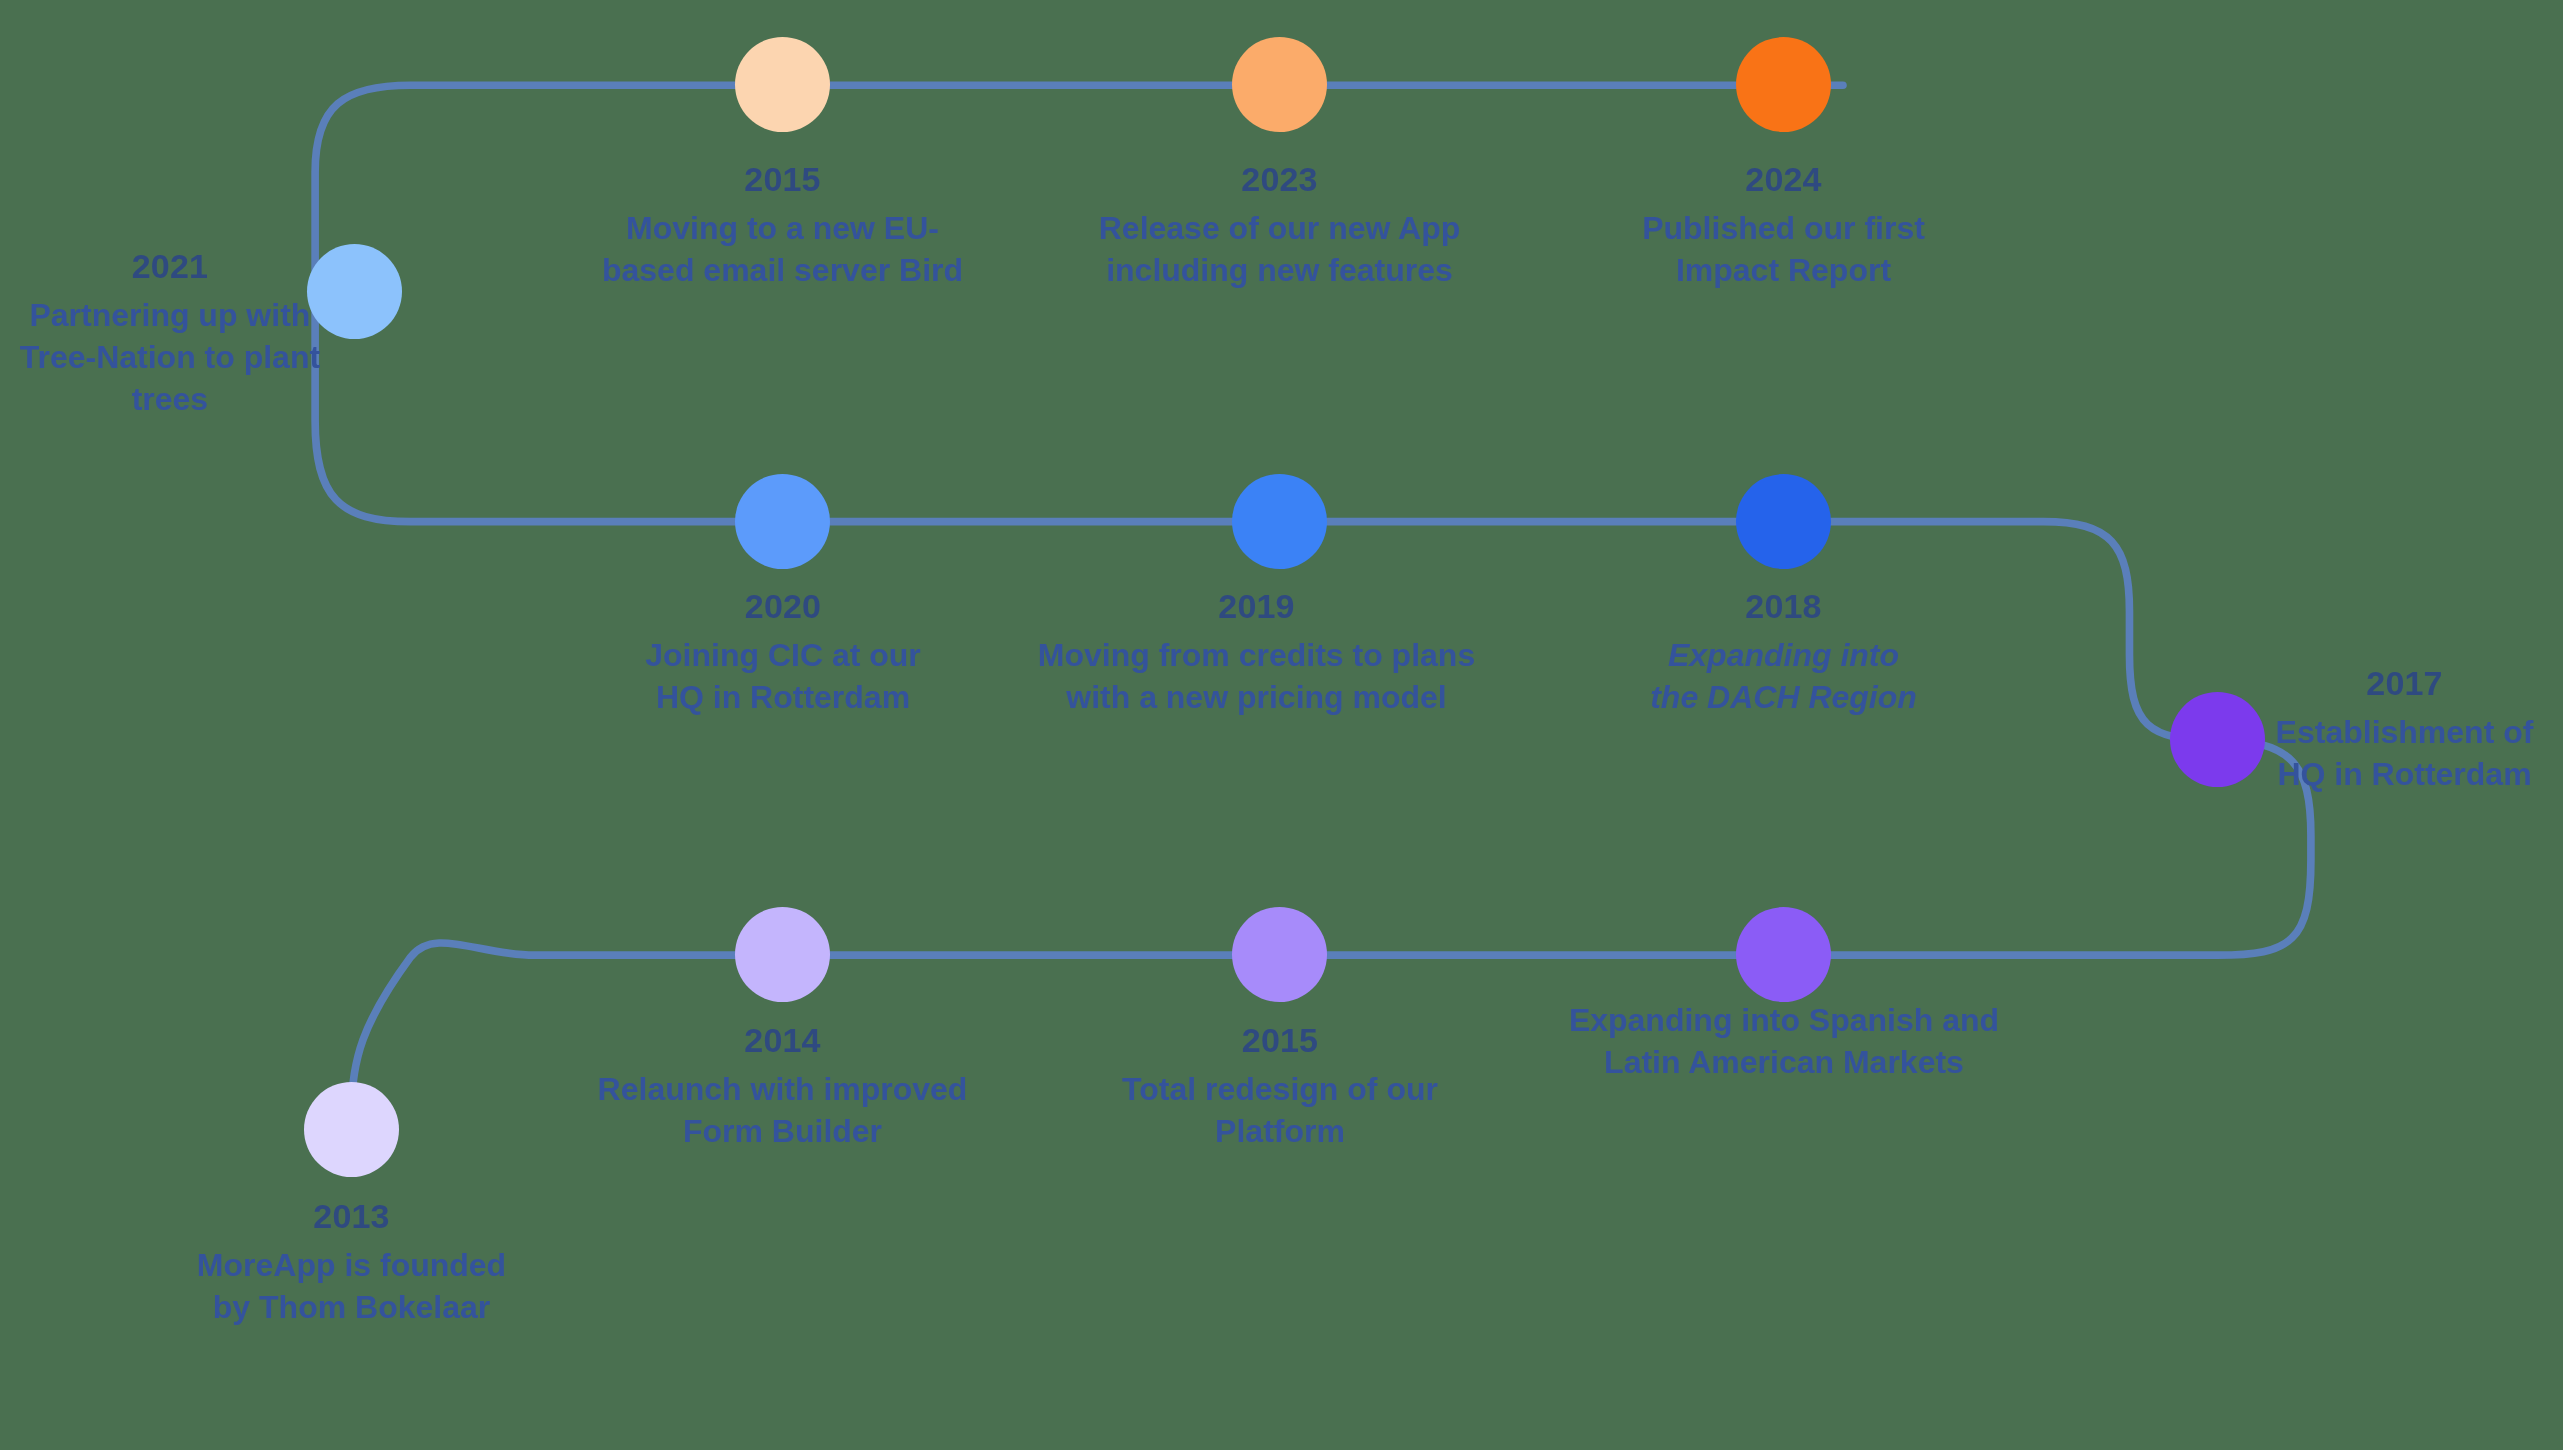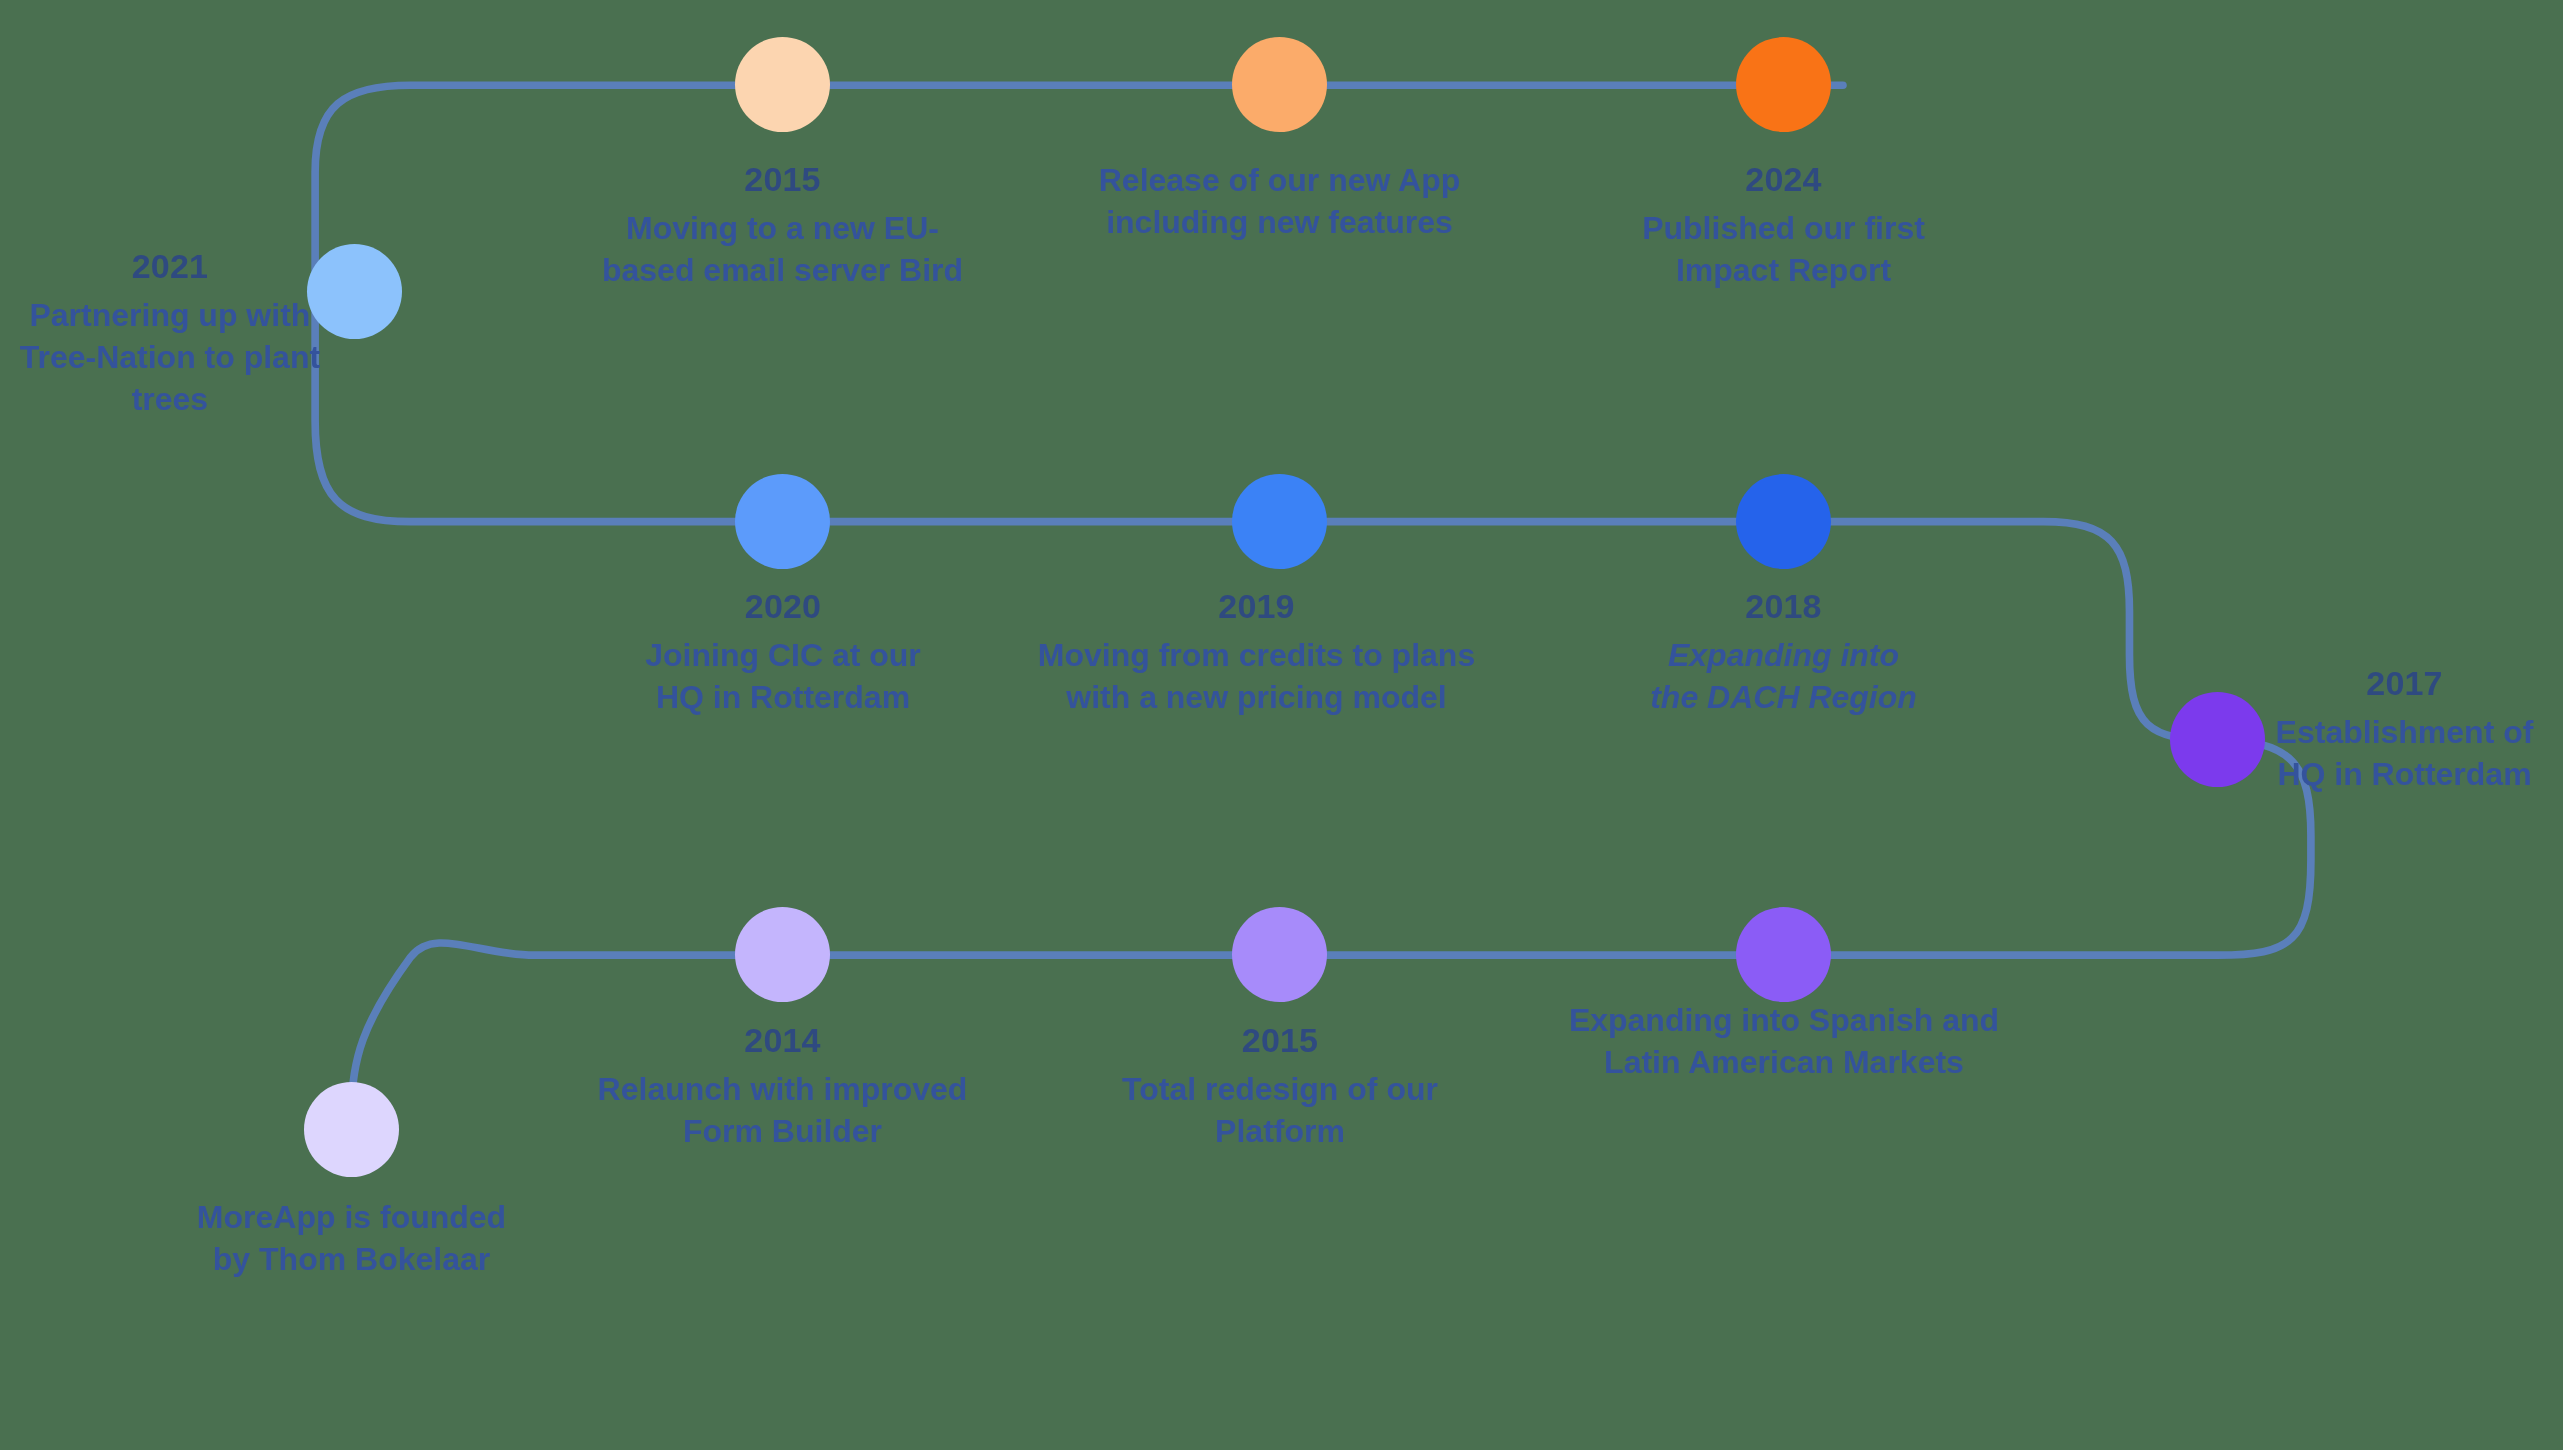--- a/index.html
+++ b/index.html
@@ -64,20 +64,21 @@
 <div id="timeline-root">
 
   <svg id="timeline-path-layer" viewBox="0 0 2684 1519" width="2563" height="1451" xmlns="http://www.w3.org/2000/svg">
     <path id="connector" fill="none" stroke="#5a7fba" stroke-width="8" stroke-linecap="round" d="M 368 1183 L 368 1165 C 368 1110 380 1070 430 1002 C 455 970 500 1000 560 1000 L 2322 1000 C 2400 1000 2420 985 2420 900 L 2420 875 C 2420 800 2400 775 2322 775 C 2250 775 2230 760 2230 685 L 2230 640 C 2230 570 2210 546 2140 546 L 430 546 C 355 546 330 520 330 440 L 330 180 C 330 110 360 89 430 89 L 1930 89"></path>
   </svg>
 
   <div id="milestones-layer">
       <div class="milestone" style="left: 0px; top: 0px;">
         <div class="node-dot" style="left: 304px; top: 1082px; width: 95px; height: 95px; background: rgb(221, 214, 254);"></div>
         <div class="node-label" style="width: 401px; left: 151px; top: 1196px;">
+          <span class="year" style="color: rgb(47, 74, 128);">2013</span>
           <span class="desc" style="color: rgb(52, 83, 156);">MoreApp is founded<br>by Thom Bokelaar</span>
         </div>
       </div>
       <div class="milestone" style="left: 0px; top: 0px;">
         <div class="node-dot" style="left: 735px; top: 907px; width: 95px; height: 95px; background: rgb(196, 181, 253);"></div>
         <div class="node-label" style="width: 439px; left: 563px; top: 1020px;">
           <span class="year" style="color: rgb(47, 74, 128);">2014</span>
           <span class="desc" style="color: rgb(52, 83, 156);">Relaunch with improved<br>Form Builder</span>
         </div>
       </div>
@@ -132,20 +133,21 @@
       <div class="milestone" style="left: 0px; top: 0px;">
         <div class="node-dot" style="left: 735px; top: 37px; width: 95px; height: 95px; background: rgb(252, 213, 176);"></div>
         <div class="node-label" style="width: 439px; left: 563px; top: 159px;">
           <span class="year" style="color: rgb(47, 74, 128);">2015</span>
           <span class="desc" style="color: rgb(52, 83, 156);">Moving to a new EU-<br>based email server Bird</span>
         </div>
       </div>
       <div class="milestone" style="left: 0px; top: 0px;">
         <div class="node-dot" style="left: 1232px; top: 37px; width: 95px; height: 95px; background: rgb(251, 171, 106);"></div>
         <div class="node-label" style="width: 439px; left: 1060px; top: 159px;">
+          <span class="year" style="color: rgb(47, 74, 128);">2023</span>
           <span class="desc" style="color: rgb(52, 83, 156);">Release of our new App<br>including new features</span>
         </div>
       </div>
       <div class="milestone" style="left: 0px; top: 0px;">
         <div class="node-dot" style="left: 1736px; top: 37px; width: 95px; height: 95px; background: rgb(249, 115, 22);"></div>
         <div class="node-label" style="width: 401px; left: 1583px; top: 159px;">
           <span class="year" style="color: rgb(47, 74, 128);">2024</span>
           <span class="desc" style="color: rgb(52, 83, 156);">Published our first<br>Impact Report</span>
         </div>
       </div>

